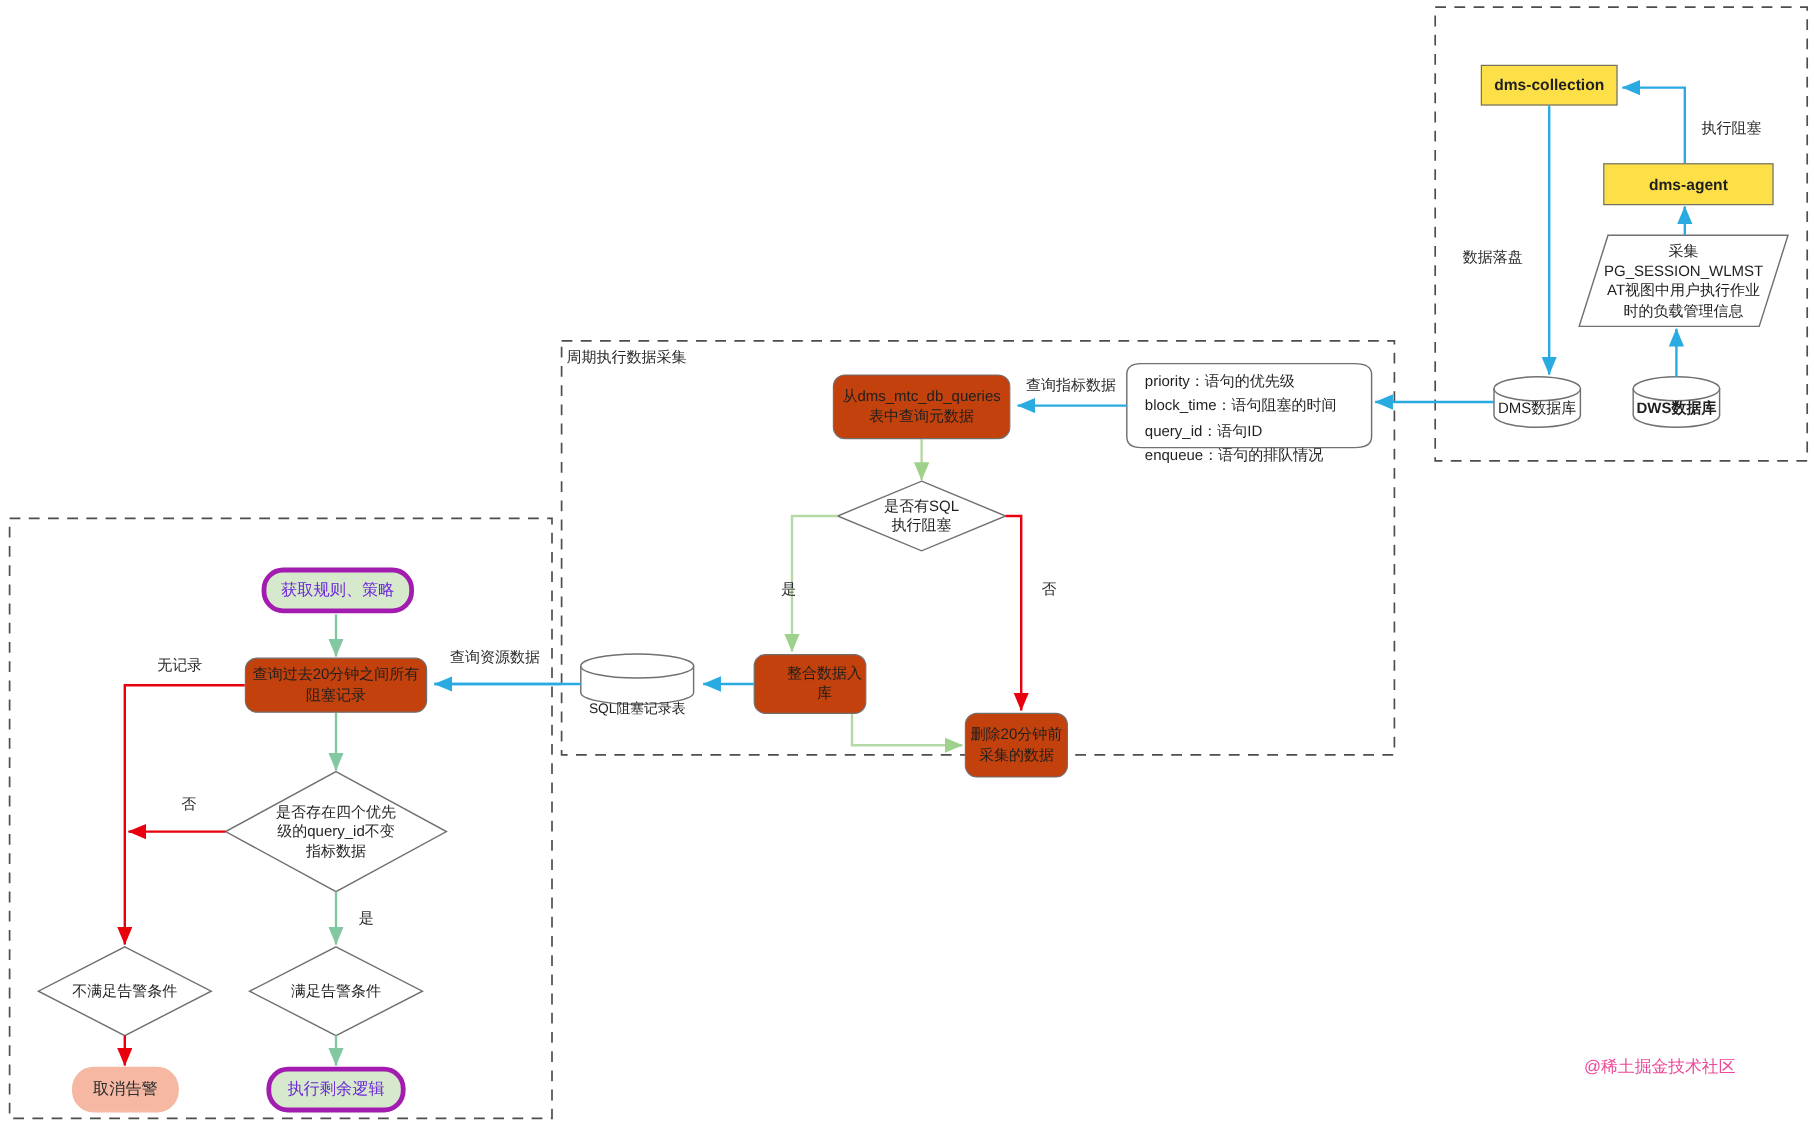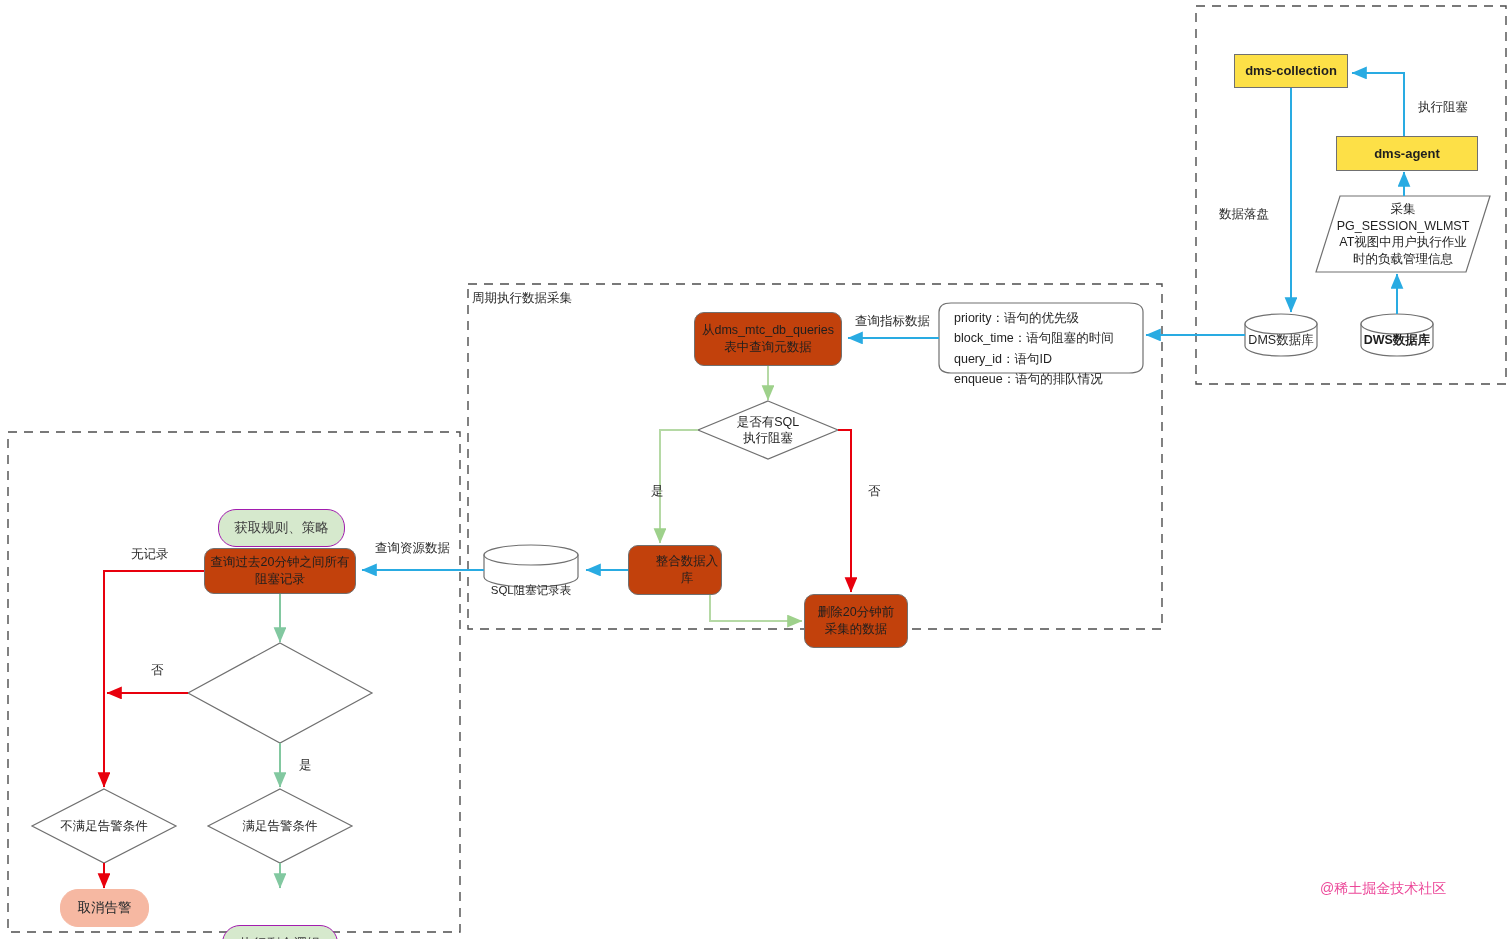--- a/index.html
+++ b/index.html
@@ -39,25 +39,24 @@
     font-weight: bold;
   }
   .rrect {
     border: 1.3px solid #707070;
     background: #c2410c;
     border-radius: 10px;
     font-size: 13px;
   }
   .pill-green {
     background: #d6e9cd;
-    border: 1px solid #a21caf;
+    border: 4px solid #a21caf;
     border-radius: 18px;
     font-size: 13.5px;
-    color: #404040;
-    margin-top: 36px;
+    color: #6d28d9;
   }
   .pill-red {
     background: #f6b8a2;
     border: 1px solid #f6b8a2;
     border-radius: 18px;
     font-size: 13.5px;
     color: #24292b;
   }
   .edge-label {
     position: absolute;
@@ -244,34 +243,37 @@
 
   <div class="diamond-text" style="left:708px; top:410px; width:120px; height:40px;">是否有SQL
 执行阻塞</div>
 
   <div class="edge-label" style="left:651px; top:483px;">是</div>
 
   <div class="edge-label" style="left:868px; top:483px;">否</div>
 
   <div class="node rrect" style="left:628px; top:545px; width:94px; height:50px; font-size:12.5px;padding-left:24px;">整合数据入库</div>
 
-  <div class="node rrect" style="left:804px; top:594px; width:104px; height:54px; font-size:12.5px;">删除20分钟前
+  <div class="node rrect" style="left:804px; top:594px; width:86px; height:54px; font-size:12.5px;">删除20分钟前
 采集的数据</div>
 
   <div class="cyl-text" style="left:484px; top:576px; width:94px; height:28px; font-size:11.5px;">SQL阻塞记录表</div>
 
   <div class="node pill-green" style="left:218px; top:473px; width:127px; height:38px;">获取规则、策略</div>
 
   <div class="node rrect" style="left:204px; top:548px; width:152px; height:46px; font-size:12.5px;">查询过去20分钟之间所有
 阻塞记录</div>
 
   <div class="edge-label" style="left:375px; top:540px;">查询资源数据</div>
 
   <div class="edge-label" style="left:131px; top:546px;">无记录</div>
 
+  <div class="diamond-text" style="left:200px; top:664px; width:160px; height:58px;">是否存在四个优先
+级的query_id不变
+指标数据</div>
 
   <div class="edge-label" style="left:151px; top:662px;">否</div>
 
   <div class="edge-label" style="left:299px; top:757px;">是</div>
 
   <div class="diamond-text" style="left:40px; top:815px; width:128px; height:22px;">不满足告警条件</div>
 
   <div class="diamond-text" style="left:216px; top:815px; width:128px; height:22px;">满足告警条件</div>
 
   <div class="node pill-red" style="left:60px; top:889px; width:89px; height:38px;">取消告警</div>

